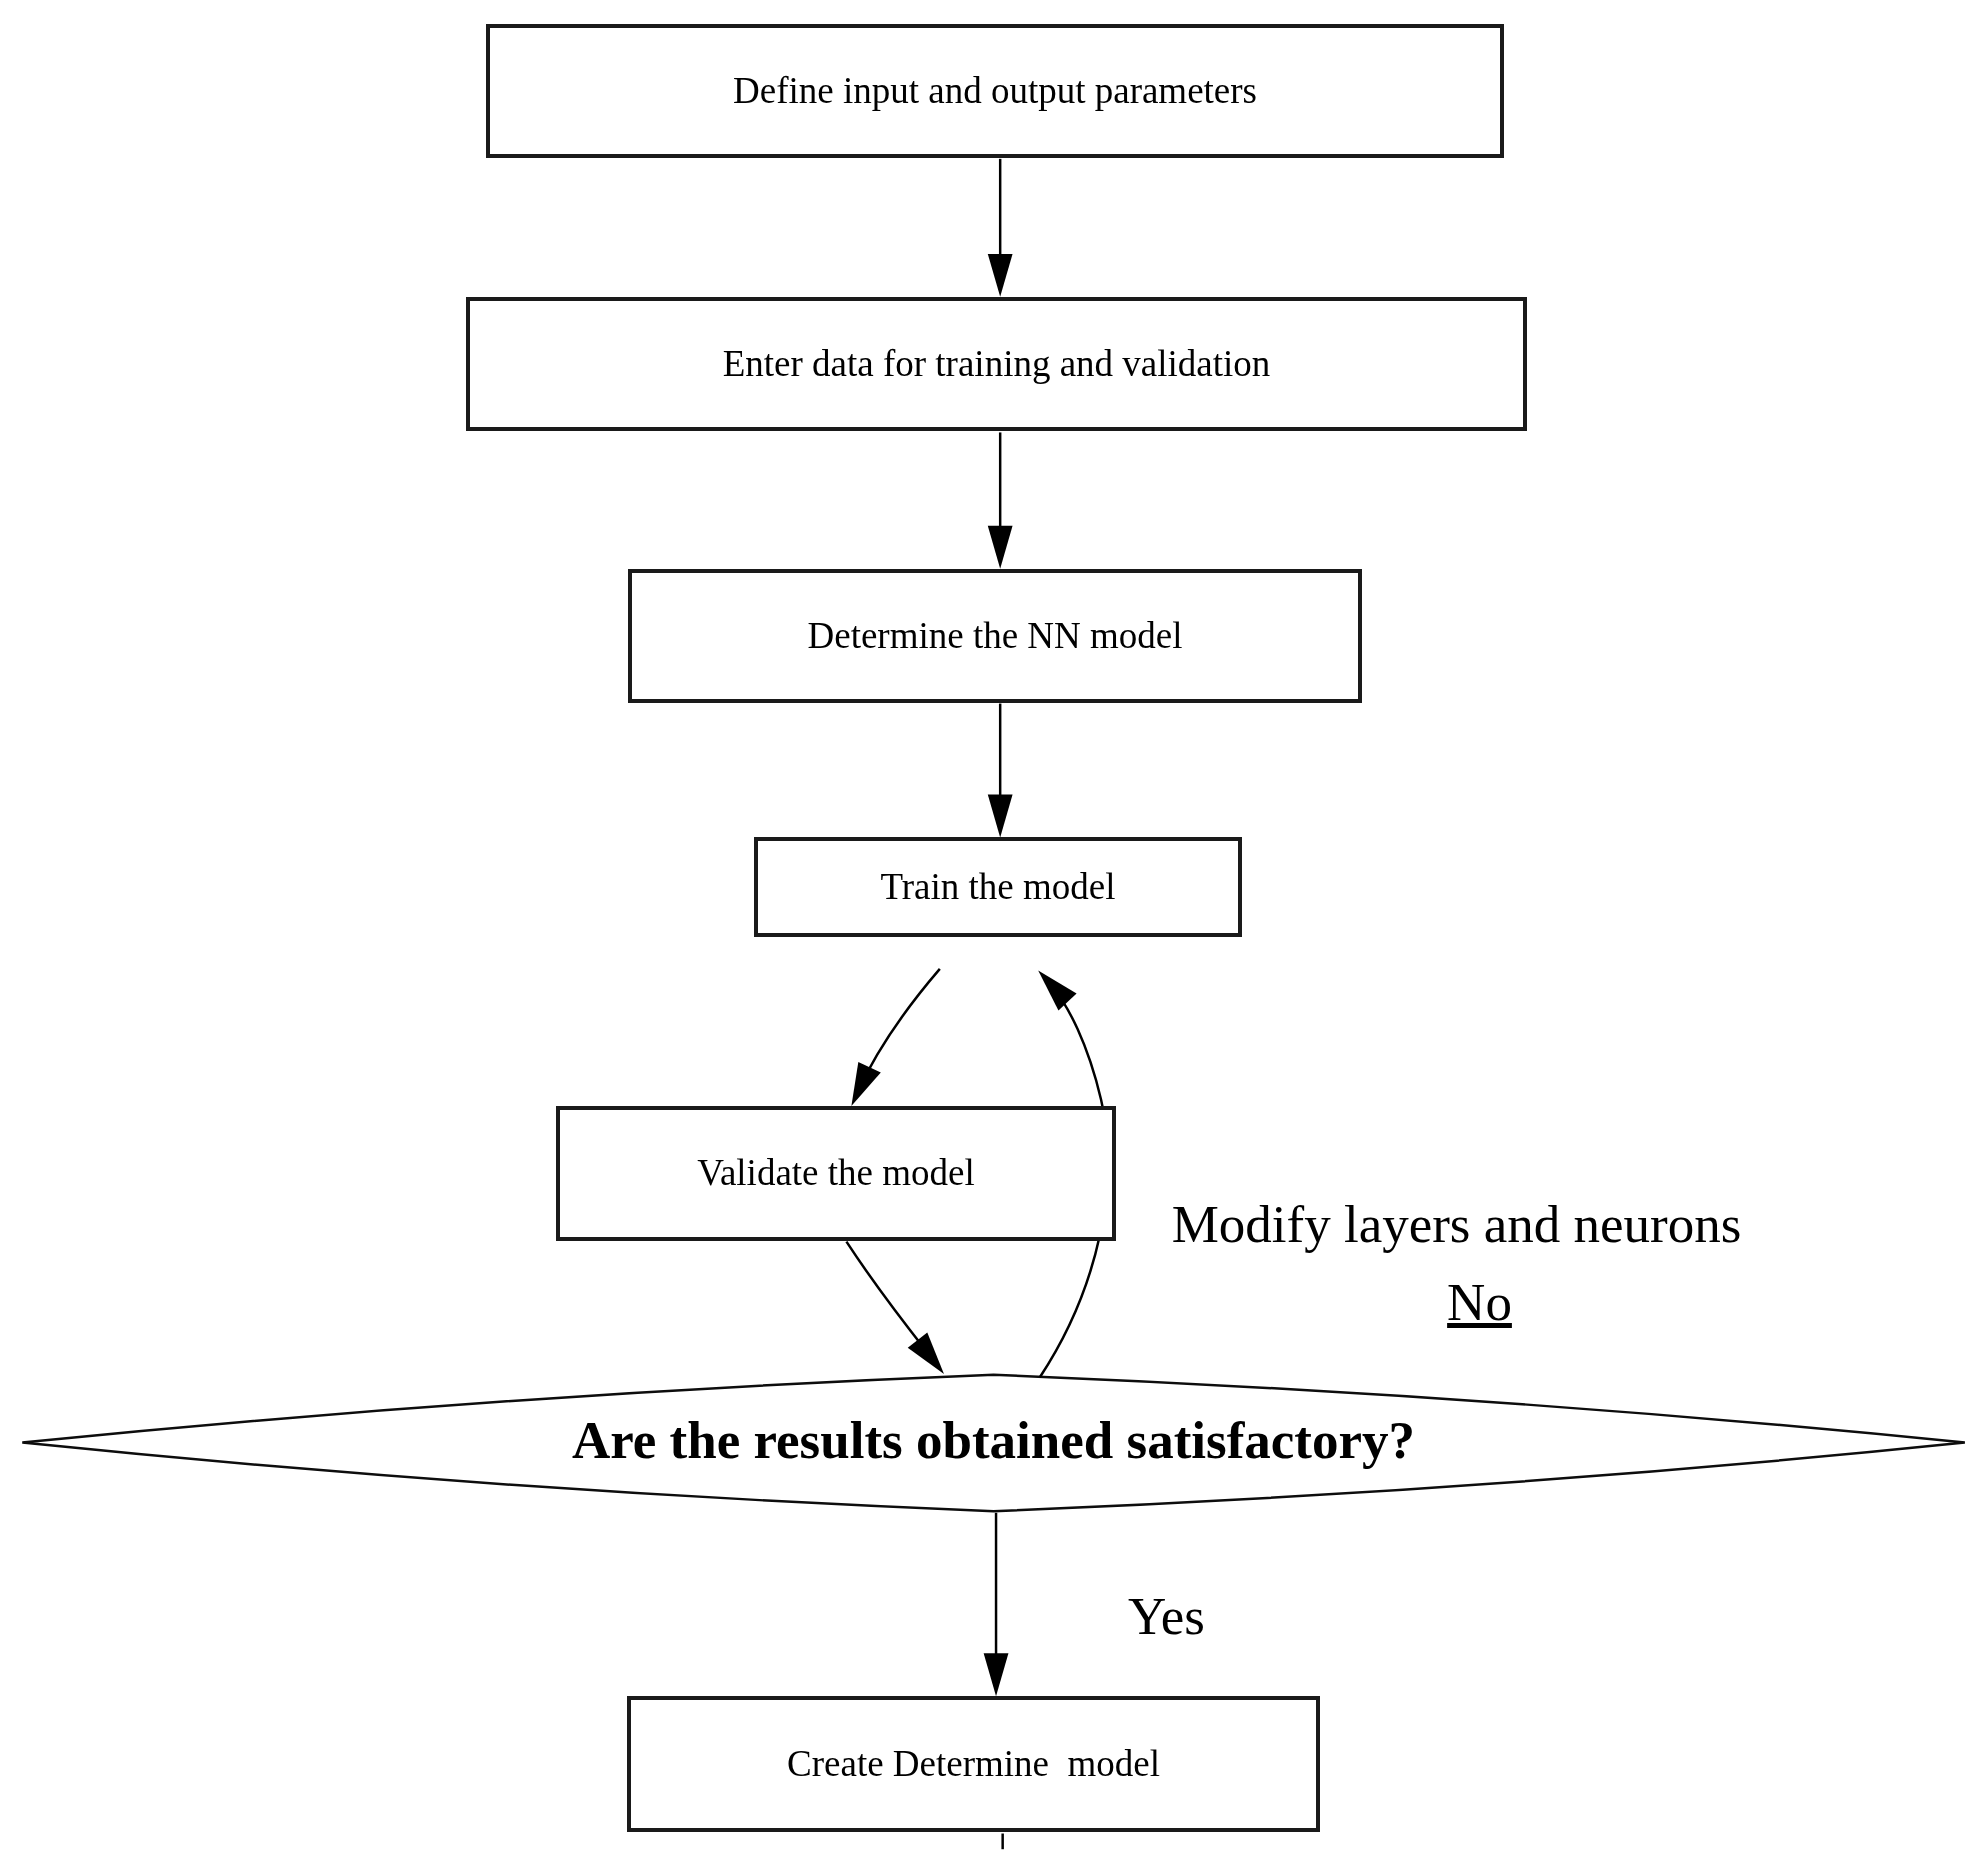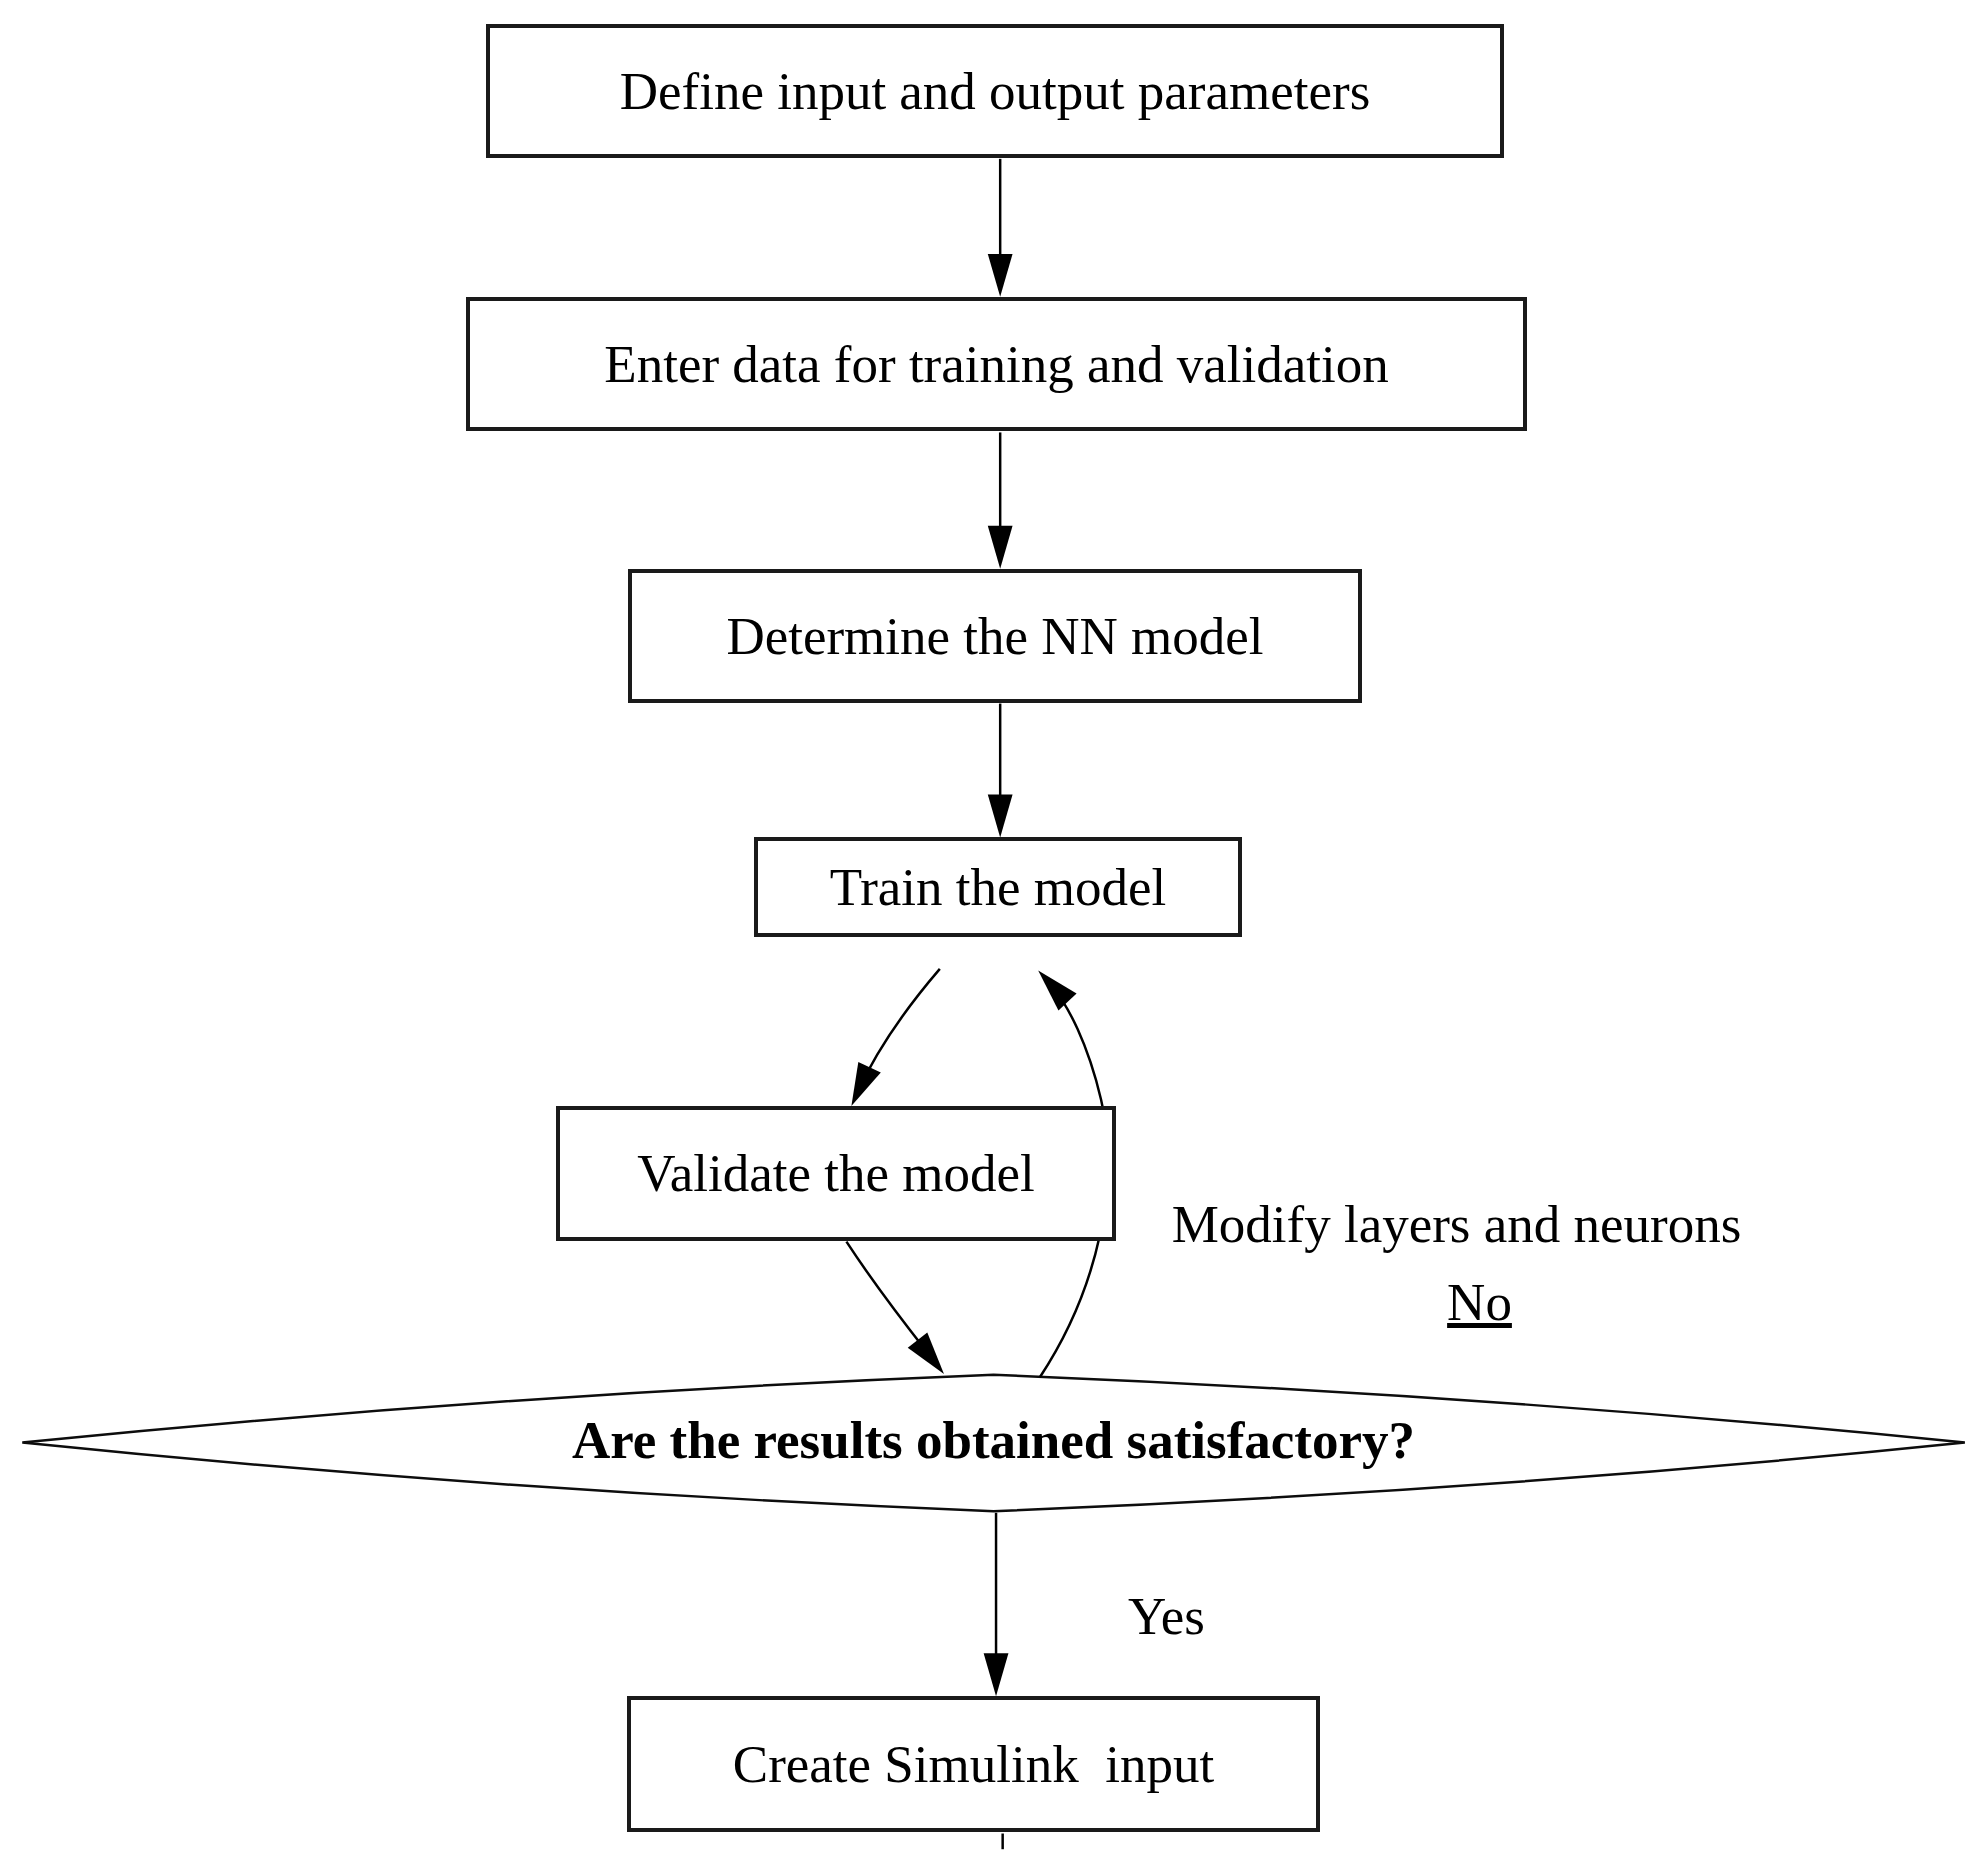--- a/index.html
+++ b/index.html
@@ -22,21 +22,21 @@
     top: 0;
   }
   .node {
     position: absolute;
     box-sizing: border-box;
     border: 4.1px solid #1a1a1a;
     background: #ffffff;
     display: flex;
     align-items: center;
     justify-content: center;
-    font-size: 53px;
+    font-size: 37px;
     line-height: 1.1;
     white-space: pre;
     text-align: center;
   }
   .edge-label {
     position: absolute;
     font-size: 53px;
     line-height: 63px;
     white-space: pre;
   }
@@ -115,21 +115,21 @@
 
   <div class="node" id="n-train">
     <span>Train the model</span>
   </div>
 
   <div class="node" id="n-validate">
     <span>Validate the model</span>
   </div>
 
   <div class="node" id="n-create">
-    <span>Create Simulink  input</span>
+    <span>Create Determine  model</span>
   </div>
 
   <div class="edge-label centered" id="lbl-decision">Are the results obtained satisfactory?</div>
 
   <div class="edge-label centered" id="lbl-modify">Modify layers and neurons</div>
 
   <div class="edge-label centered" id="lbl-no">No</div>
 
   <div class="edge-label" id="lbl-yes">Yes</div>
 

